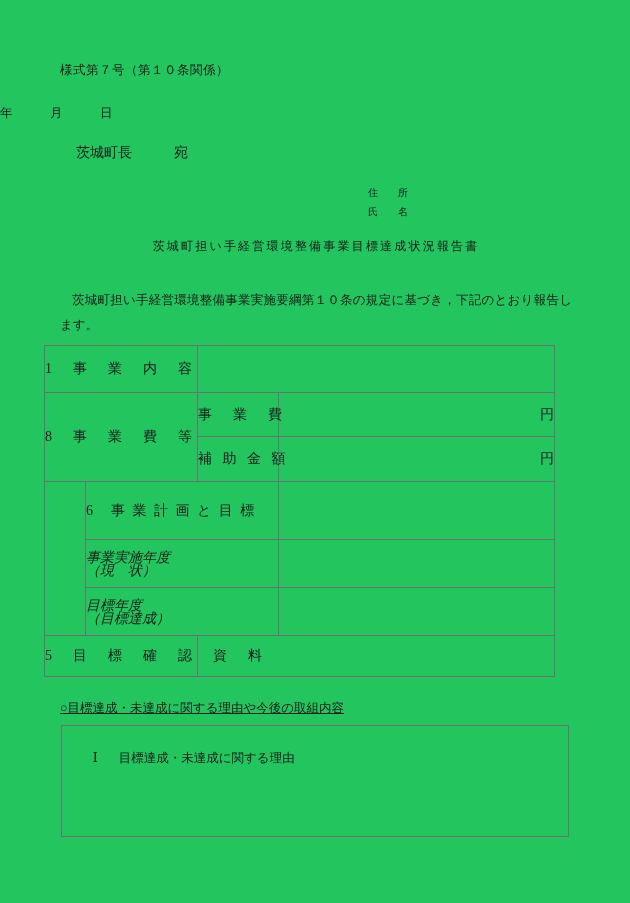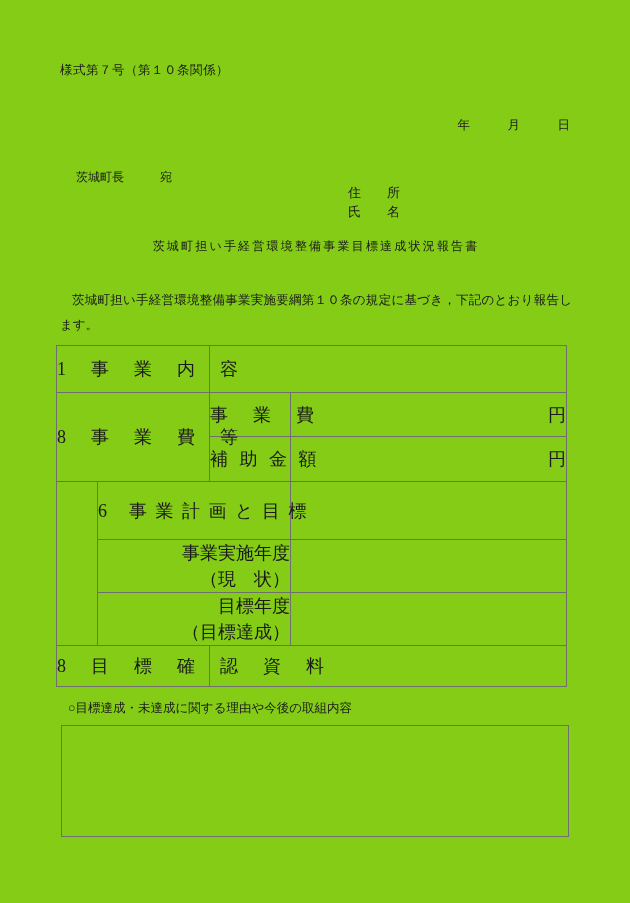--- a/index.html
+++ b/index.html
@@ -12,58 +12,56 @@
     height: 903px;
     position: relative;
     font-family: "Liberation Serif", "DejaVu Serif", serif;
     color: #1a1a1a;
     overflow: hidden;
   }
 
   .page {
     position: absolute;
     inset: 0;
-    background: #84cc16;
+    background: #22c55e;
   }
 
   
   .form-no {
     position: absolute;
     left: 60px;
     top: 62px;
     font-size: 12.5px;
     letter-spacing: 0.5px;
     white-space: pre;
   }
 
   .date-line {
     position: absolute;
     left: 0;
     top: 105px;
     width: 570px;
-    text-align: right;
-    font-size: 12.5px;
-    white-space: pre;
-    margin-top: 12px;
+    text-align: left;
+    font-size: 12.5px;
+    white-space: pre;
   }
 
   .addressee {
     position: absolute;
     left: 76px;
     top: 144px;
-    font-size: 12px;
-    white-space: pre;
-    margin-top: 25px;
+    font-size: 14px;
+    white-space: pre;
   }
 
   .applicant {
     position: absolute;
-    left: 348px;
+    left: 368px;
     top: 183px;
-    font-size: 13px;
+    font-size: 10px;
     line-height: 19px;
   }
   .applicant div { white-space: pre; }
 
   .doc-title {
     position: absolute;
     left: 0;
     top: 238px;
     width: 630px;
     text-align: center;
@@ -80,58 +78,60 @@
     width: 512px;
     font-size: 12.5px;
     line-height: 25px;
     text-indent: 12px;
     text-align: justify;
   }
 
   
   .form-table {
     position: absolute;
-    left: 56px;
+    left: 44px;
     top: 345px;
     width: 510px;
     border-collapse: collapse;
     table-layout: fixed;
-    font-size: 18px;
+    font-size: 14px;
   }
   .form-table td {
     border: 1px solid #6f6f6f;
     padding: 0;
     vertical-align: middle;
   }
 
   .lbl {
     padding-left: 10px;
     white-space: pre;
     letter-spacing: 0.4px;
   }
   .lbl-wide { letter-spacing: 3.5px; }
   .lbl-center {
-    text-align: right;
-    line-height: 26px;
+    text-align: left;
+    line-height: 13px;
     padding: 4px 2px;
     white-space: pre-line;
+    font-style: italic;
   }
   .yen-cell {
     text-align: right;
     padding-right: 14px;
   }
   .nogrid-right { border-top: 0; border-left: 0; border-bottom: 0; }
 
   
   .section-head {
     position: absolute;
-    left: 68px;
+    left: 60px;
     top: 700px;
     font-size: 12.5px;
     white-space: pre;
+    text-decoration: underline;
   }
 
   .notes-box {
     position: absolute;
     left: 61px;
     top: 725px;
     width: 508px;
     height: 112px;
     border: 1px solid #6f6f6f;
     box-sizing: border-box;
@@ -200,24 +200,27 @@
 （現　状）</td>
         <td></td>
       </tr>
       <tr>
         <td colspan="2" class="lbl-center" style="height:47px">目標年度
 （目標達成）</td>
         <td></td>
       </tr>
 
       <tr>
-        <td colspan="2" class="lbl lbl-wide" style="height:40px">8　目　標　確　認　資　料</td>
+        <td colspan="2" class="lbl lbl-wide" style="height:40px">5　目　標　確　認　資　料</td>
         <td colspan="2"></td>
       </tr>
     </tbody>
   </table>
 
   <div class="section-head">○目標達成・未達成に関する理由や今後の取組内容</div>
 
   <div class="notes-box">
+    <div class="note-item note-1">
+      <span class="note-num">Ⅰ</span><span>目標達成・未達成に関する理由</span>
+    </div>
   </div>
 
 </div>
 
 </body></html>

